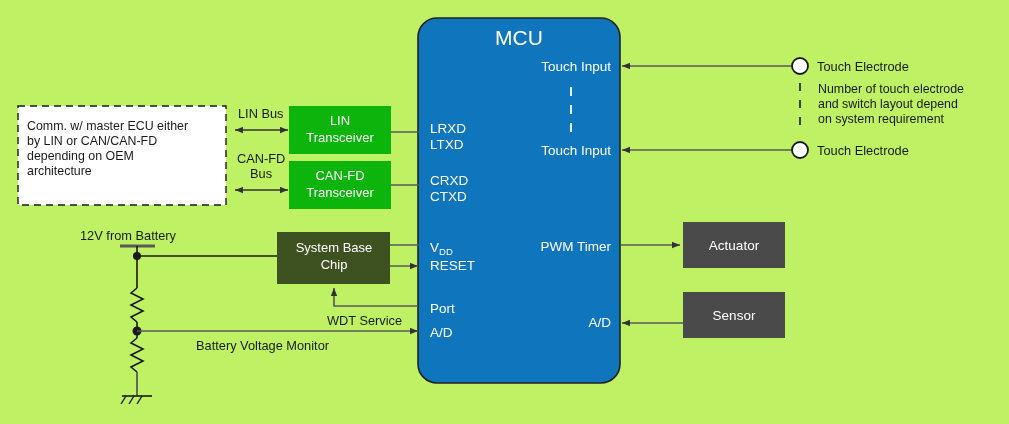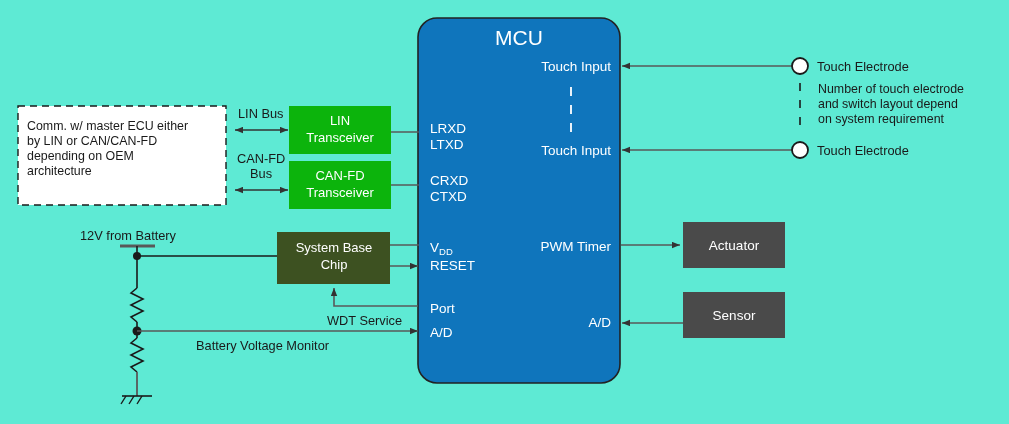--- a/index.html
+++ b/index.html
@@ -4,21 +4,21 @@
 <style>
   html, body {
     margin: 0;
     padding: 0;
     background: #ffffff;
   }
   #diagram-root {
     position: relative;
     width: 1009px;
     height: 424px;
-    background: #5eead4;
+    background: #bef264;
     font-family: "Liberation Sans", sans-serif;
     overflow: hidden;
   }
   #diagram-svg {
     position: absolute;
     left: 0;
     top: 0;
     width: 1009px;
     height: 424px;
   }

